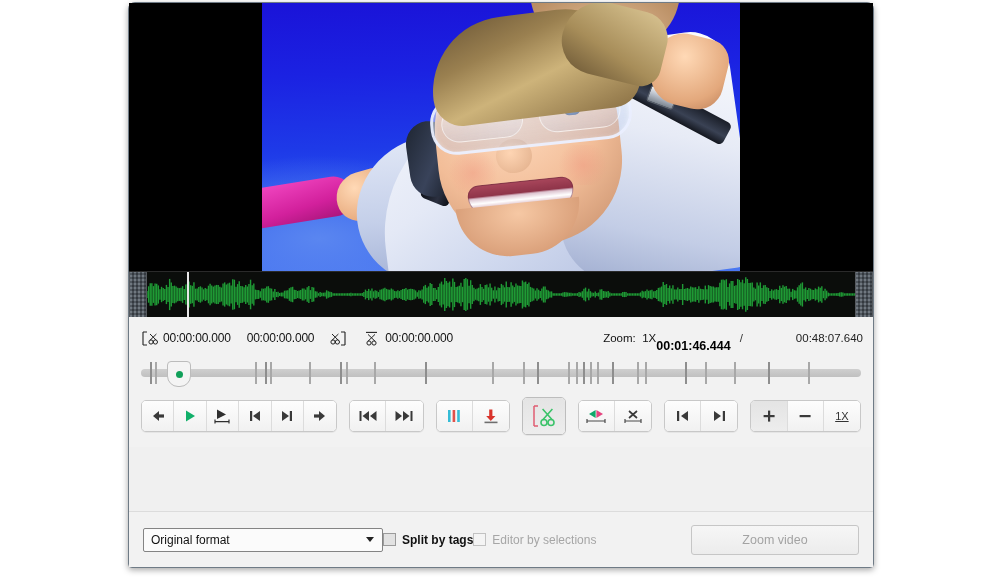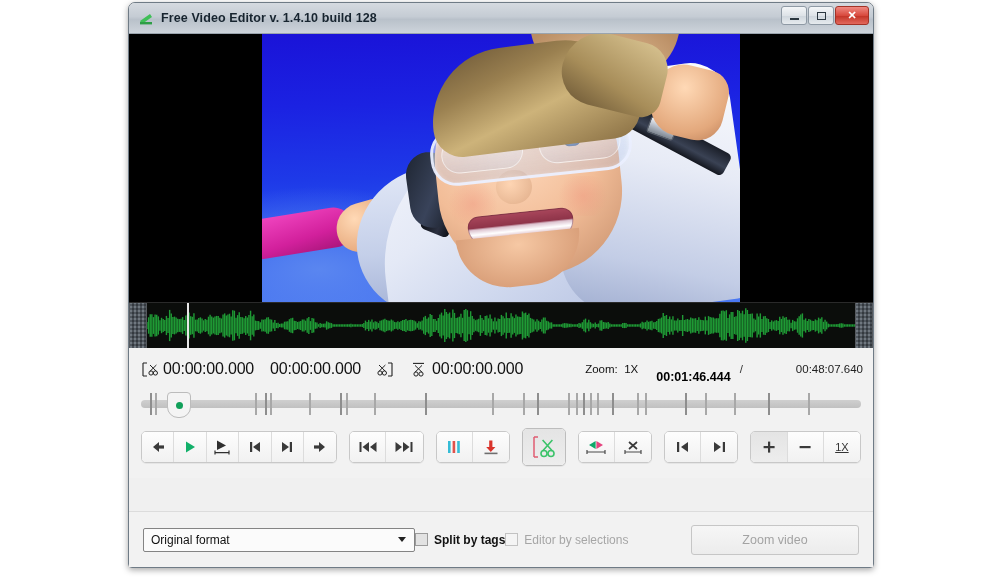--- a/index.html
+++ b/index.html
@@ -210,23 +210,23 @@
   .wavesvg{position:absolute;inset:0;width:100%;height:100%;display:block;}
   .playline{position:absolute;top:0;bottom:0;left:5.6%;width:2px;background:#e8e8e8;}
 
   
   .panel{background:#f2f2f2;}
   .timerow{
     display:flex;align-items:center;height:30px;padding:6px 10px 0 12px;
     font-size:11.5px;color:#111;
   }
   .tc{display:flex;align-items:center;gap:5px;margin-right:16px;}
-  .tcval{font-size:16px;letter-spacing:-.2px;}
+  .tcval{font-size:12px;letter-spacing:-.2px;}
   .spacer{flex:1 1 auto;}
-  .zoomlbl{font-size:11.5px;color:#111;margin-right:18px;}
+  .zoomlbl{font-size:11.5px;color:#111;}
   .curtime{font-size:12.5px;font-weight:bold;color:#000;margin-top:16px;}
   .slash{margin:0 9px;color:#333;}
   .tottime{font-size:11.5px;color:#222;margin-left:44px;}
 
   
   .timeline{position:relative;height:28px;margin:6px 12px 0 12px;}
   .tl-track{
     position:absolute;left:0;right:0;top:10px;height:8px;border-radius:4px;
     background:linear-gradient(180deg,#cfcfcf,#c0c0c0);
   }
@@ -258,21 +258,21 @@
   .grp.big{border-color:#bdbdbd;}
   .lbl1x{font-size:11px;color:#333;text-decoration:underline;}
 
   
   .bottom{
     position:absolute;left:0;right:0;bottom:0;height:56px;
     background:#f2f2f2;border-top:1px solid #dcdcdc;
     display:flex;align-items:center;padding:0 14px;box-sizing:border-box;
   }
   .select{
-    width:272px;height:24px;border:1px solid #848484;background:#fbfbfb;
+    width:240px;height:24px;border:1px solid #848484;background:#fbfbfb;
     border-radius:2px;display:flex;align-items:center;position:relative;
     padding-left:7px;box-sizing:border-box;font-size:12px;color:#111;
   }
   .select .car{
     position:absolute;right:8px;width:0;height:0;
     border-left:4.5px solid transparent;border-right:4.5px solid transparent;
     border-top:5px solid #222;
   }
   .chk{display:flex;align-items:center;gap:6px;}
   .box{
@@ -288,40 +288,20 @@
     display:flex;align-items:center;justify-content:center;
     font-size:12.5px;color:#a3a3a3;
   }
 </style>
 </head>
 <body>
 
 <div class="stage">
   <div class="window">
 
-    <div class="titlebar">
-      <span class="tb-icon">
-        <svg width="16" height="16" viewBox="0 0 16 16">
-          <path d="M2 11 L12 4 L14 7 L4 14 Z" fill="#3fbf57"></path>
-          <rect x="2" y="12" width="12" height="2.4" fill="#2e9e45"></rect>
-        </svg>
-      </span>
-      <span class="tb-title">Free Video Editor v. 1.4.10 build 128</span>
-      <div class="wbtns">
-        <div class="wbtn">
-          <span class="wglyph-min"></span>
-        </div>
-        <div class="wbtn">
-          <span class="wglyph-max"></span>
-        </div>
-        <div class="wbtn close">
-          <span>✕</span>
-        </div>
-      </div>
-    </div>
 
 
     <div class="video">
       <div class="frame">
         <div class="sky"></div>
         <div class="arm"></div>
         <div class="hand-l"></div>
         <div class="shoulderL"></div>
         <div class="torso"></div>
         <div class="shoulderR"></div>

